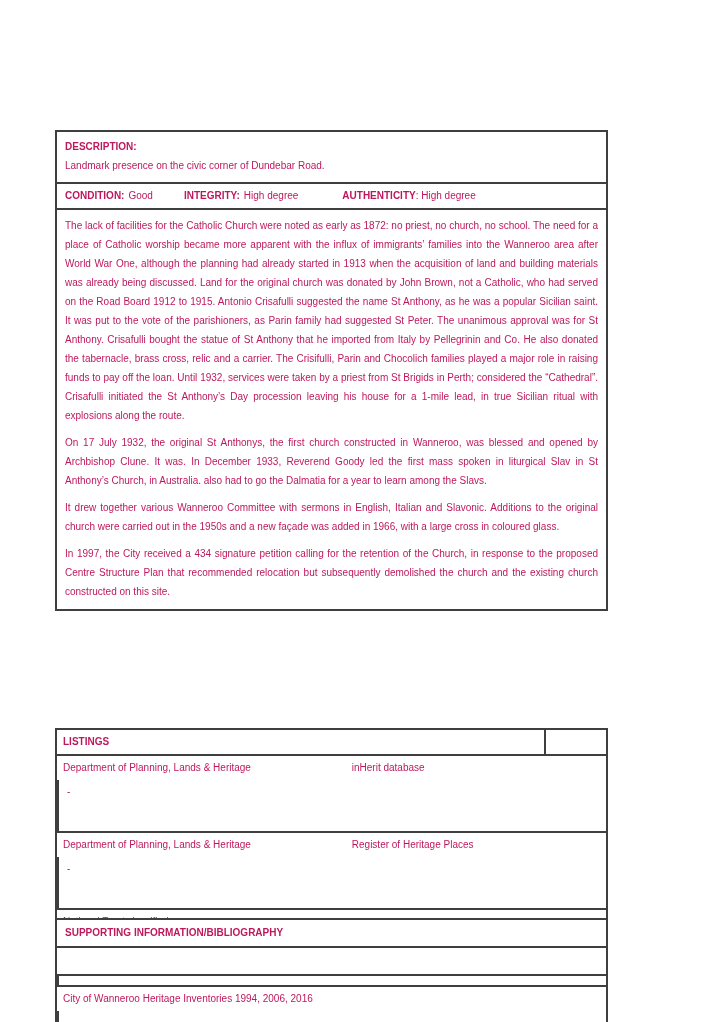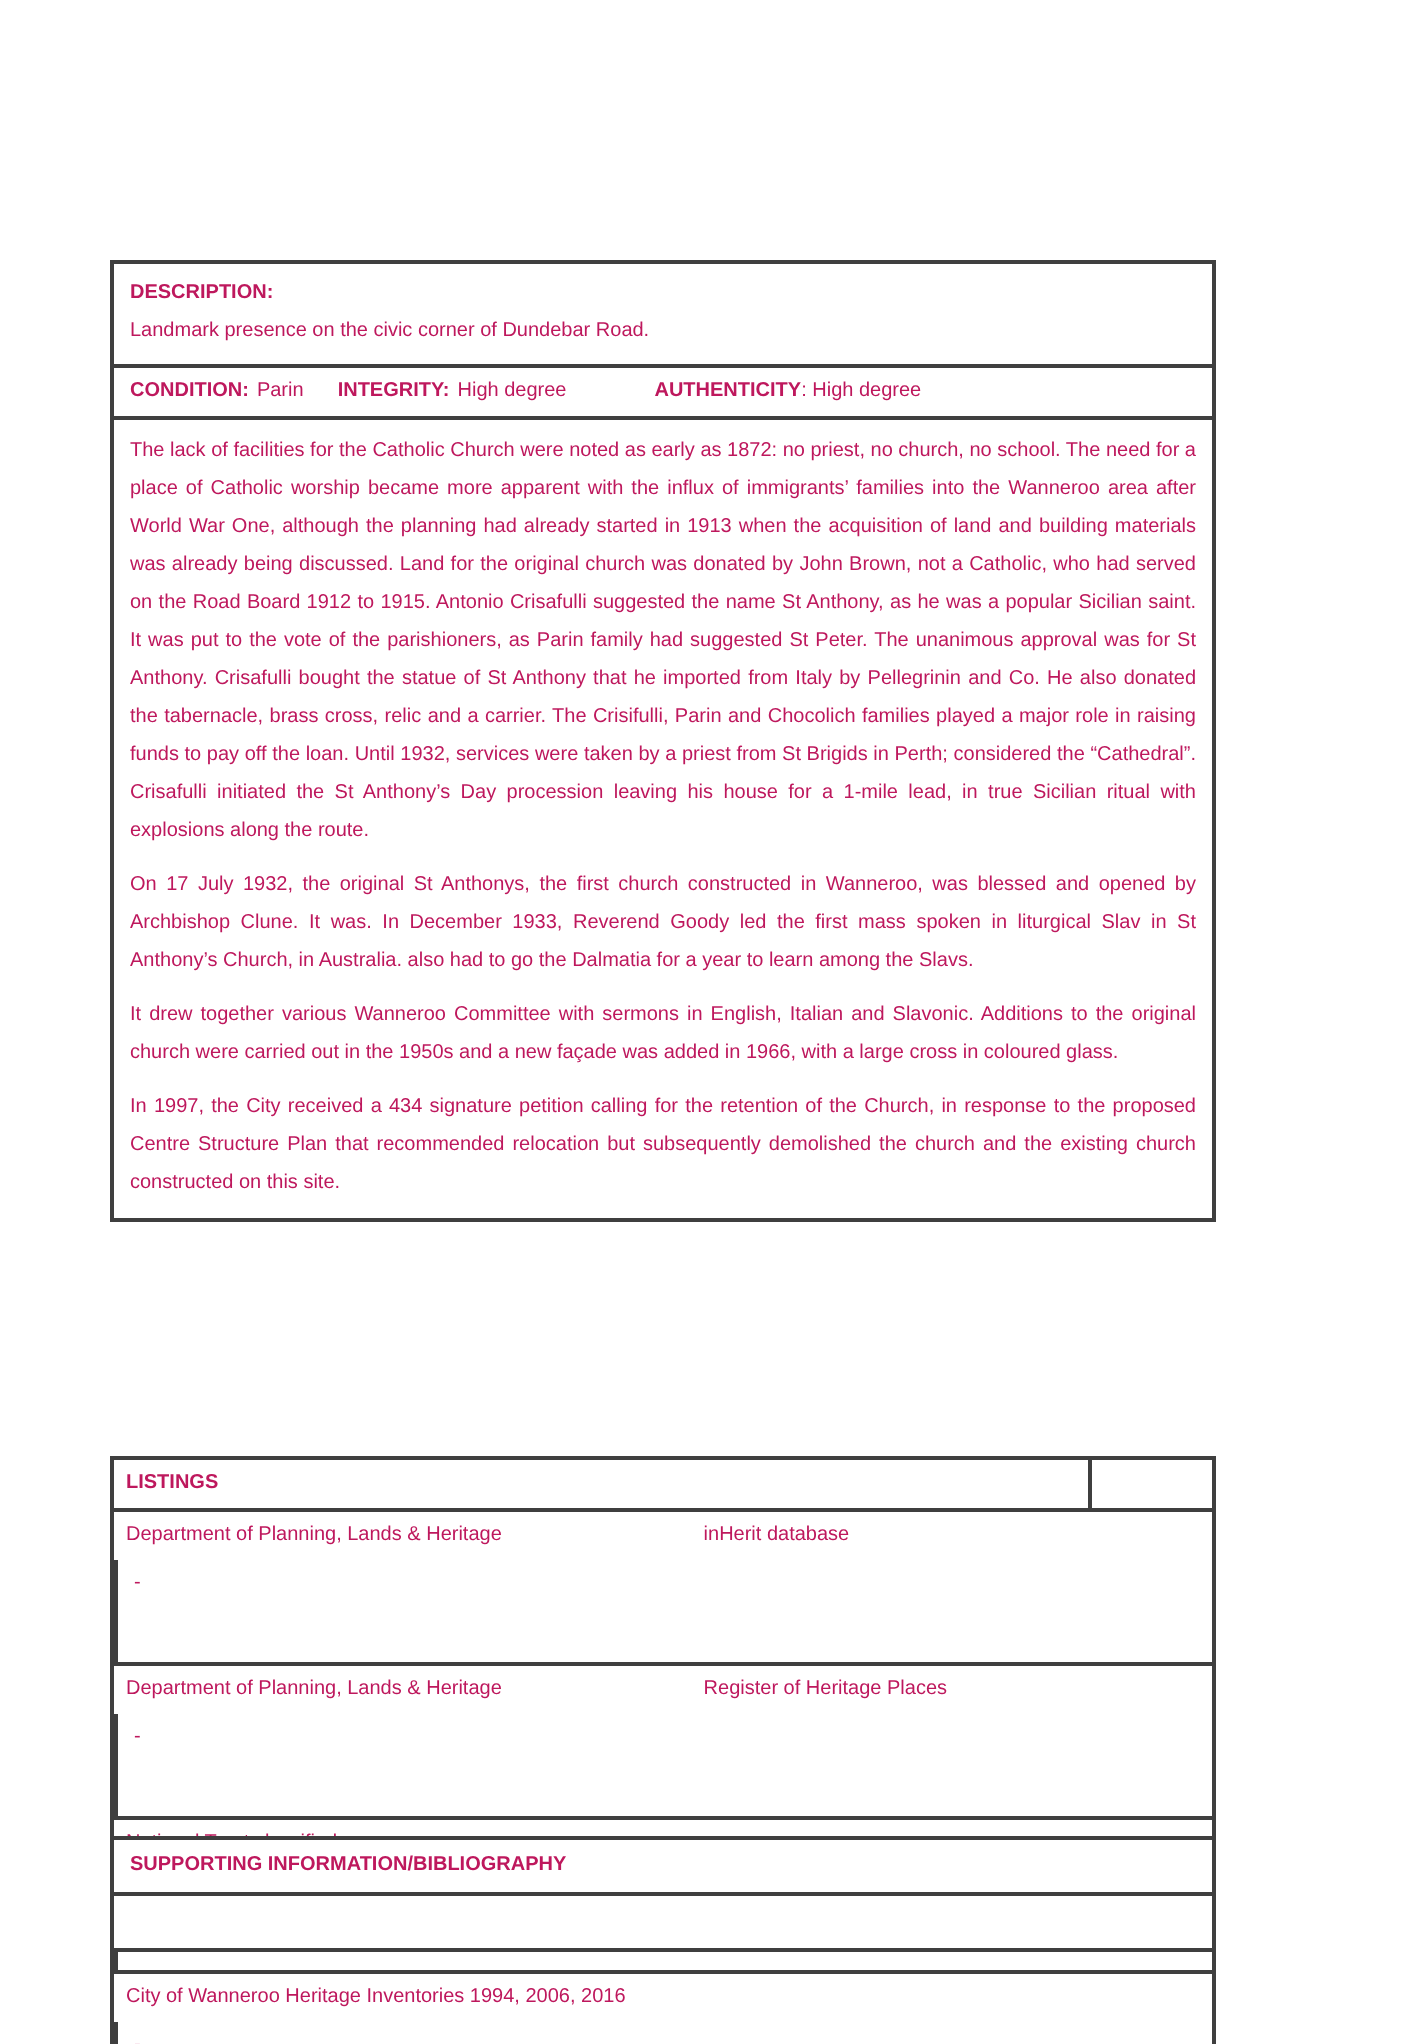--- a/index.html
+++ b/index.html
@@ -29,21 +29,21 @@
   .assessment { top: 130px; }
   .sec-description { padding: 5px 8px 7px 8px; }
   .desc-label { font-weight: bold; }
   .sec-condition {
     border-top: 2px solid #3f3f3f;
     padding: 2px 8px 3px 8px;
     white-space: nowrap;
   }
   .cond-pair .lbl { font-weight: bold; }
   .cond-pair .val { font-weight: normal; }
-  .pair-2 { margin-left: 17px; }
+  .pair-2 { margin-left: 31px; }
   .pair-3 { margin-left: 44px; }
   .cond-pair .val { margin-left: 4px; }
   .pair-3 .val { margin-left: 0; }
   .sec-historical {
     border-top: 2px solid #3f3f3f;
     padding: 6px 8px 8px 8px;
   }
   .hist-heading { font-weight: bold; margin: 0 0 7px 0; }
   .hist-para {
     margin: 0 0 8px 0;
@@ -86,21 +86,21 @@
 <body>
 
 <div class="page">
 
   <div class="box assessment">
     <div class="sec-description">
       <div class="desc-label">DESCRIPTION:</div>
       <div>Landmark presence on the civic corner of Dundebar Road.</div>
     </div>
     <div class="sec-condition">
-      <span class="cond-pair pair-1"><span class="lbl">CONDITION:</span><span class="val">Parin</span></span><span class="cond-pair pair-2"><span class="lbl">INTEGRITY:</span><span class="val">High degree</span></span><span class="cond-pair pair-3"><span class="lbl">AUTHENTICITY</span><span class="val">: High degree</span></span>
+      <span class="cond-pair pair-1"><span class="lbl">CONDITION:</span><span class="val">Good</span></span><span class="cond-pair pair-2"><span class="lbl">INTEGRITY:</span><span class="val">High degree</span></span><span class="cond-pair pair-3"><span class="lbl">AUTHENTICITY</span><span class="val">: High degree</span></span>
     </div>
     <div class="sec-historical">
       <p class="hist-para">The lack of facilities for the Catholic Church were noted as early as 1872: no priest, no church, no school. The need for a place of Catholic worship became more apparent with the influx of immigrants’ families into the Wanneroo area after World War One, although the planning had already started in 1913 when the acquisition of land and building materials was already being discussed.  Land for the original church was donated by John Brown, not a Catholic, who had served on the Road Board 1912 to 1915.  Antonio Crisafulli suggested the name St Anthony, as he was a popular Sicilian saint. It was put to the vote of the parishioners, as Parin family had suggested St Peter. The unanimous approval was for St Anthony. Crisafulli bought the statue of St Anthony that he imported from Italy by Pellegrinin and Co. He also donated the tabernacle, brass cross, relic and a carrier. The Crisifulli, Parin and Chocolich families played a major role in raising funds to pay off the loan.  Until 1932, services were taken by a priest from St Brigids in Perth; considered the “Cathedral”.  Crisafulli initiated the St Anthony’s Day procession leaving his house for a 1-mile lead, in true Sicilian ritual with explosions along the route.</p>
       <p class="hist-para">On 17 July 1932, the original St Anthonys, the first church constructed in Wanneroo, was blessed and opened by Archbishop Clune. It was. In December 1933, Reverend Goody led the first mass spoken in liturgical Slav in St Anthony’s Church, in Australia. also had to go the Dalmatia for a year to learn among the Slavs.</p>
       <p class="hist-para">It drew together various Wanneroo Committee with sermons in English, Italian and Slavonic. Additions to the original church were carried out in the 1950s and a new façade was added in 1966, with a large cross in coloured glass.</p>
       <p class="hist-para">In 1997,  the City received a 434 signature petition calling for the retention of the Church, in response to the proposed Centre Structure Plan that recommended relocation but subsequently demolished the church and the existing church constructed on this site.</p>
     </div>
   </div>
 
   <div class="box listings">

